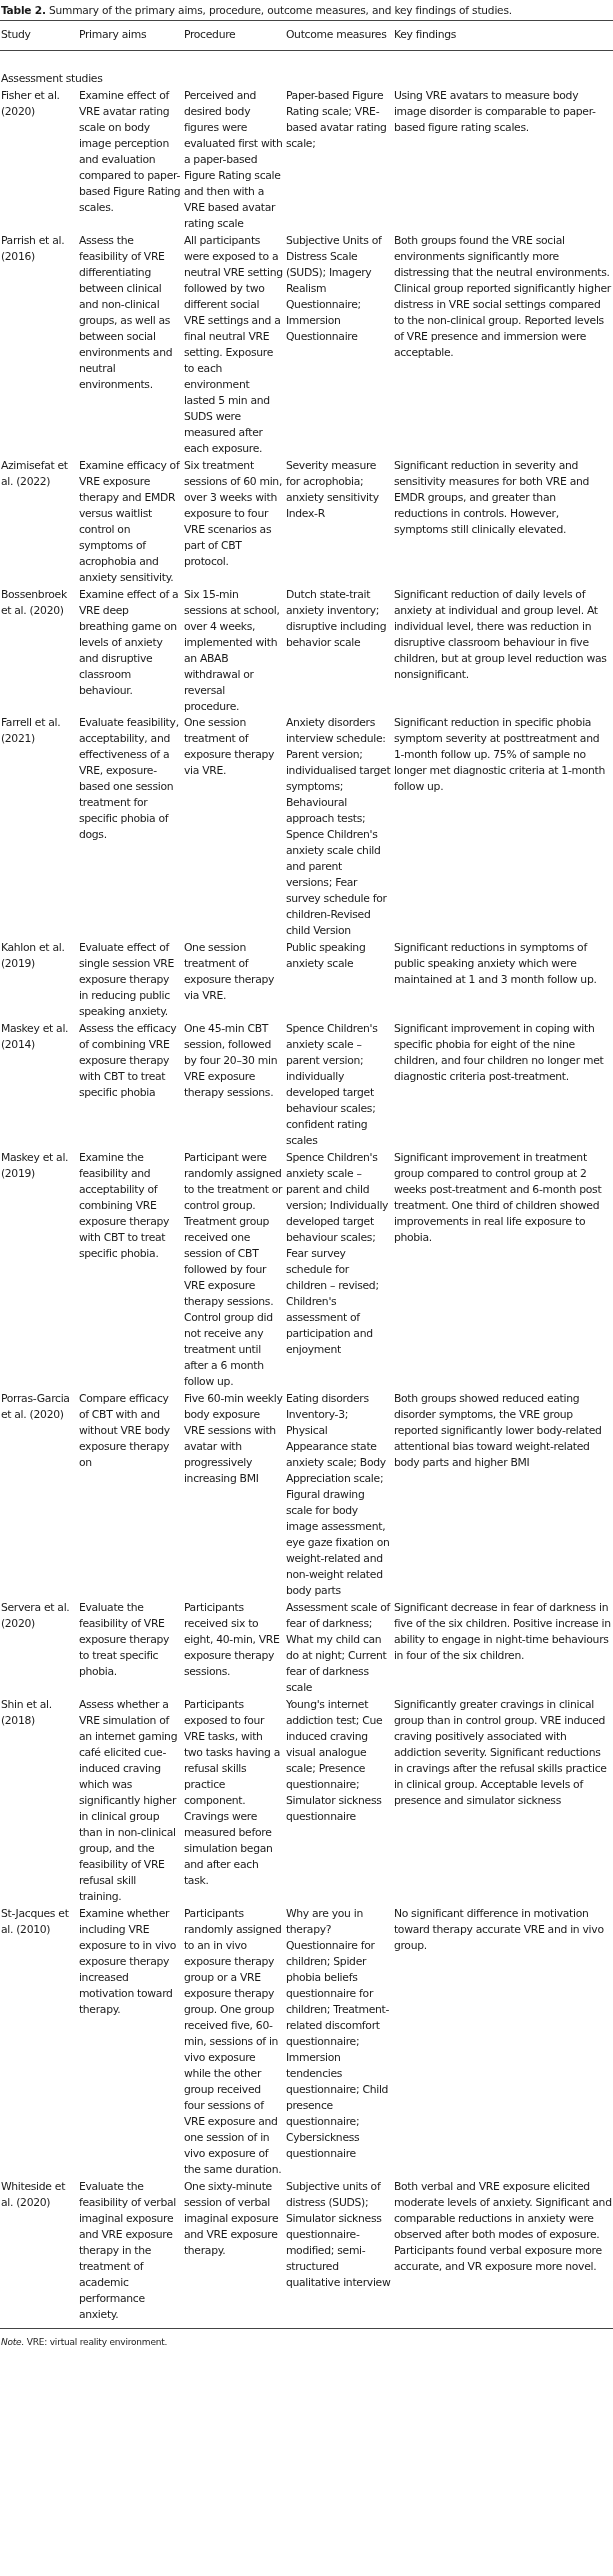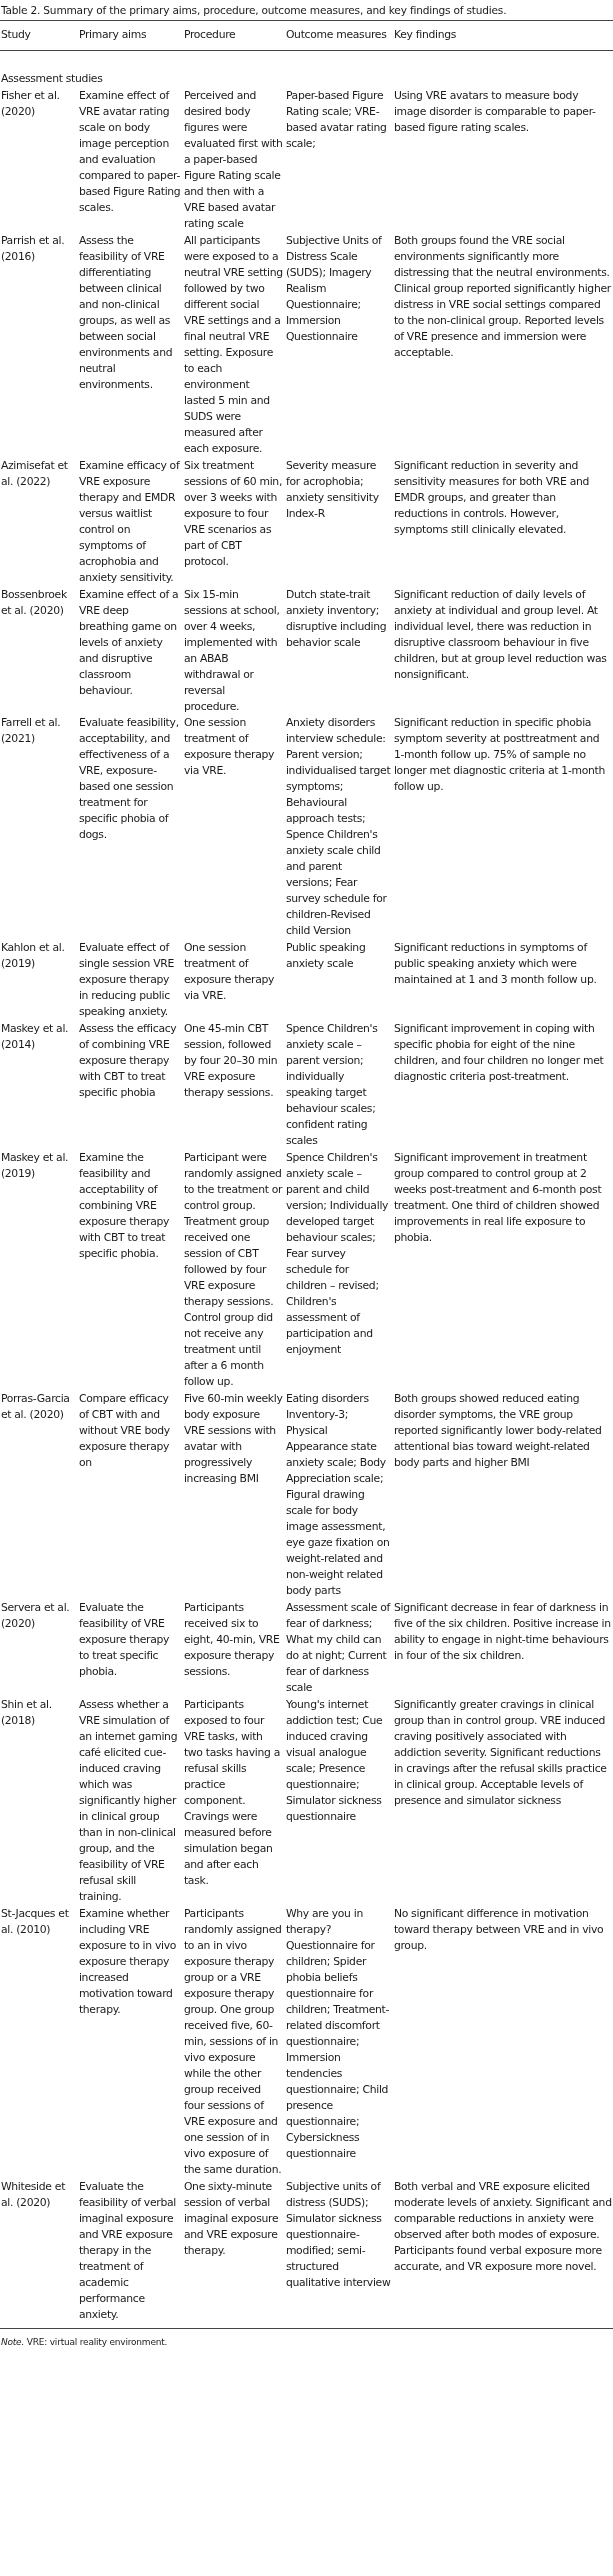--- a/index.html
+++ b/index.html
@@ -1,19 +1,19 @@
 <!DOCTYPE html>
 <html style="font-size:15px"><head>
 <meta charset="utf-8">
 <style>
   html, body { margin: 0; padding: 0; background: #ffffff; }
   body { width: 614px; font-family: "DejaVu Sans", sans-serif; color: #1a1a1a; }
   .wrap { width: 614px; position: relative; }
   .caption { font-size: 10.6px; line-height: 14px; padding: 2.8px 0 0 0.9px; height: 17px; white-space: nowrap; letter-spacing: -0.2px; }
-  .caption b { font-weight: normal; }
+  .caption b { font-weight: bold; }
   .rule { border-top: 1.2px solid #444; width: 614px; }
   table { border-collapse: collapse; width: 614px; table-layout: fixed; }
   col.c1 { width: 78px; } col.c2 { width: 105px; } col.c3 { width: 102px; } col.c4 { width: 108px; } col.c5 { width: 221px; }
   th, td { font-size: 10.8px; line-height: 16px; font-weight: normal; text-align: left; vertical-align: top; padding: 0 1.9px 0 0.9px; letter-spacing: -0.3px; word-wrap: break-word; }
   thead th { padding-top: 6.6px; padding-bottom: 6.6px; margin-left: 40px; }
   thead tr { border-bottom: 1.2px solid #444; }
   tr.section td { padding-top: 20px; padding-bottom: 0.9px; }
   tbody tr.row td { padding-bottom: 0.9px; }
   tbody tr.last td { padding-bottom: 5.7px; margin-left: 28px; }
   .note { font-size: 9px; padding: 7.6px 0 0 0.9px; letter-spacing: -0.2px; color: #222; }
@@ -88,21 +88,21 @@
           <td>Kahlon et al. (2019)</td>
           <td>Evaluate effect of single session VRE exposure therapy in reducing public speaking anxiety.</td>
           <td>One session treatment of exposure therapy via VRE.</td>
           <td>Public speaking anxiety scale</td>
           <td>Significant reductions in symptoms of public speaking anxiety which were maintained at 1 and 3 month follow up.</td>
         </tr>
         <tr class="row">
           <td>Maskey et al. (2014)</td>
           <td>Assess the efficacy of combining VRE exposure therapy with CBT to treat specific phobia</td>
           <td>One 45-min CBT session, followed by four 20–30 min VRE exposure therapy sessions.</td>
-          <td>Spence Children's anxiety scale – parent version; individually speaking target behaviour scales; confident rating scales</td>
+          <td>Spence Children's anxiety scale – parent version; individually developed target behaviour scales; confident rating scales</td>
           <td>Significant improvement in coping with specific phobia for eight of the nine children, and four children no longer met diagnostic criteria post-treatment.</td>
         </tr>
         <tr class="row">
           <td>Maskey et al. (2019)</td>
           <td>Examine the feasibility and acceptability of combining VRE exposure therapy with CBT to treat specific phobia.</td>
           <td>Participant were randomly assigned to the treatment or control group. Treatment group received one session of CBT followed by four VRE exposure therapy sessions. Control group did not receive any treatment until after a 6 month follow up.</td>
           <td>Spence Children's anxiety scale – parent and child version; Individually developed target behaviour scales; Fear survey schedule for children – revised; Children's assessment of participation and enjoyment</td>
           <td>Significant improvement in treatment group compared to control group at 2 weeks post-treatment and 6-month post treatment. One third of children showed improvements in real life exposure to phobia.</td>
         </tr>
         <tr class="row">
@@ -124,21 +124,21 @@
           <td>Assess whether a VRE simulation of an internet gaming café elicited cue-induced craving which was significantly higher in clinical group than in non-clinical group, and the feasibility of VRE refusal skill training.</td>
           <td>Participants exposed to four VRE tasks, with two tasks having a refusal skills practice component. Cravings were measured before simulation began and after each task.</td>
           <td>Young's internet addiction test; Cue induced craving visual analogue scale; Presence questionnaire; Simulator sickness questionnaire</td>
           <td>Significantly greater cravings in clinical group than in control group. VRE induced craving positively associated with addiction severity. Significant reductions in cravings after the refusal skills practice in clinical group. Acceptable levels of presence and simulator sickness</td>
         </tr>
         <tr class="row">
           <td>St-Jacques et al. (2010)</td>
           <td>Examine whether including VRE exposure to in vivo exposure therapy increased motivation toward therapy.</td>
           <td>Participants randomly assigned to an in vivo exposure therapy group or a VRE exposure therapy group. One group received five, 60-min, sessions of in vivo exposure while the other group received four sessions of VRE exposure and one session of in vivo exposure of the same duration.</td>
           <td>Why are you in therapy? Questionnaire for children; Spider phobia beliefs questionnaire for children; Treatment-related discomfort questionnaire; Immersion tendencies questionnaire; Child presence questionnaire; Cybersickness questionnaire</td>
-          <td>No significant difference in motivation toward therapy between VRE and in vivo group.</td>
+          <td>No significant difference in motivation toward therapy accurate VRE and in vivo group.</td>
         </tr>
         <tr class="row last">
           <td>Whiteside et al. (2020)</td>
           <td>Evaluate the feasibility of verbal imaginal exposure and VRE exposure therapy in the treatment of academic performance anxiety.</td>
           <td>One sixty-minute session of verbal imaginal exposure and VRE exposure therapy.</td>
           <td>Subjective units of distress (SUDS); Simulator sickness questionnaire-modified; semi-structured qualitative interview</td>
           <td>Both verbal and VRE exposure elicited moderate levels of anxiety. Significant and comparable reductions in anxiety were observed after both modes of exposure. Participants found verbal exposure more accurate, and VR exposure more novel.</td>
         </tr>
       </tbody>
   </table>

